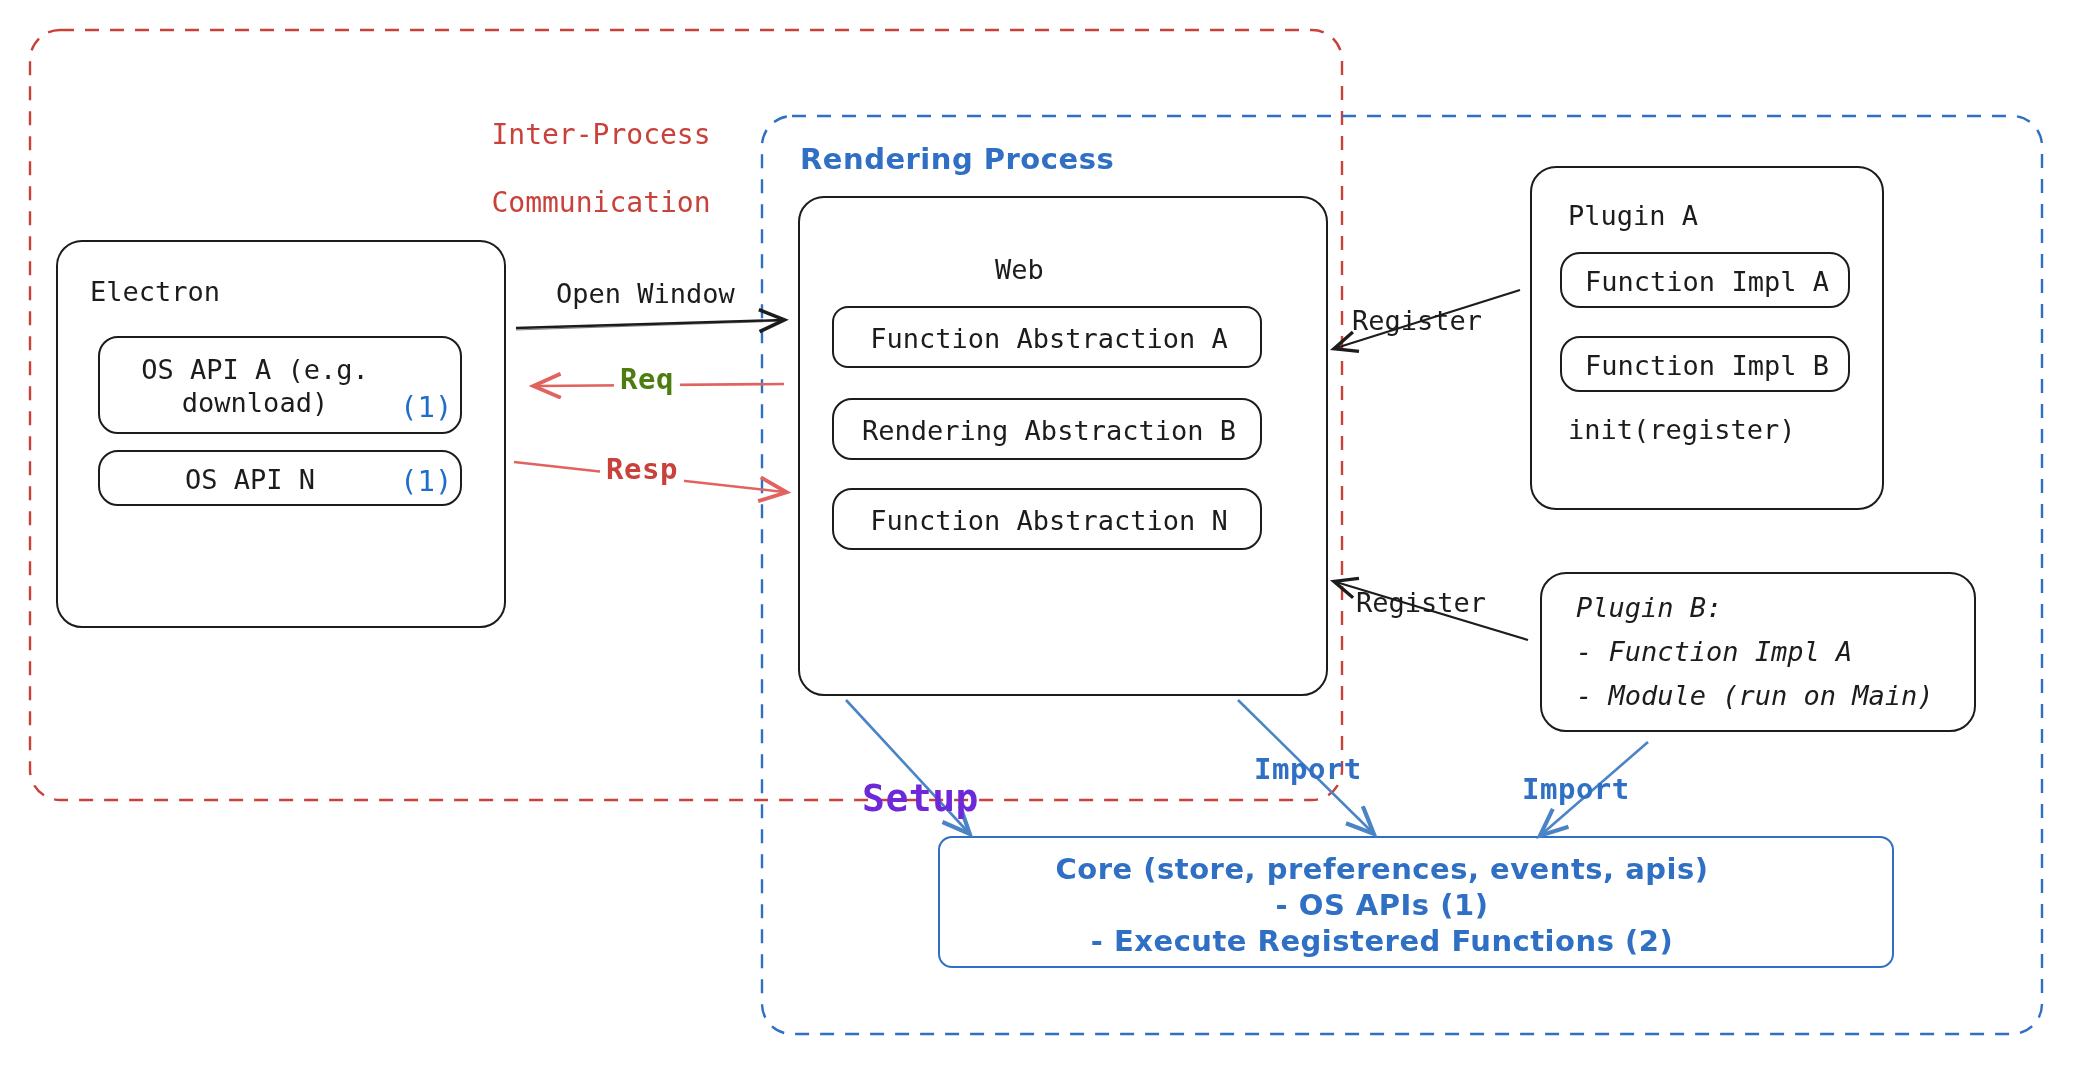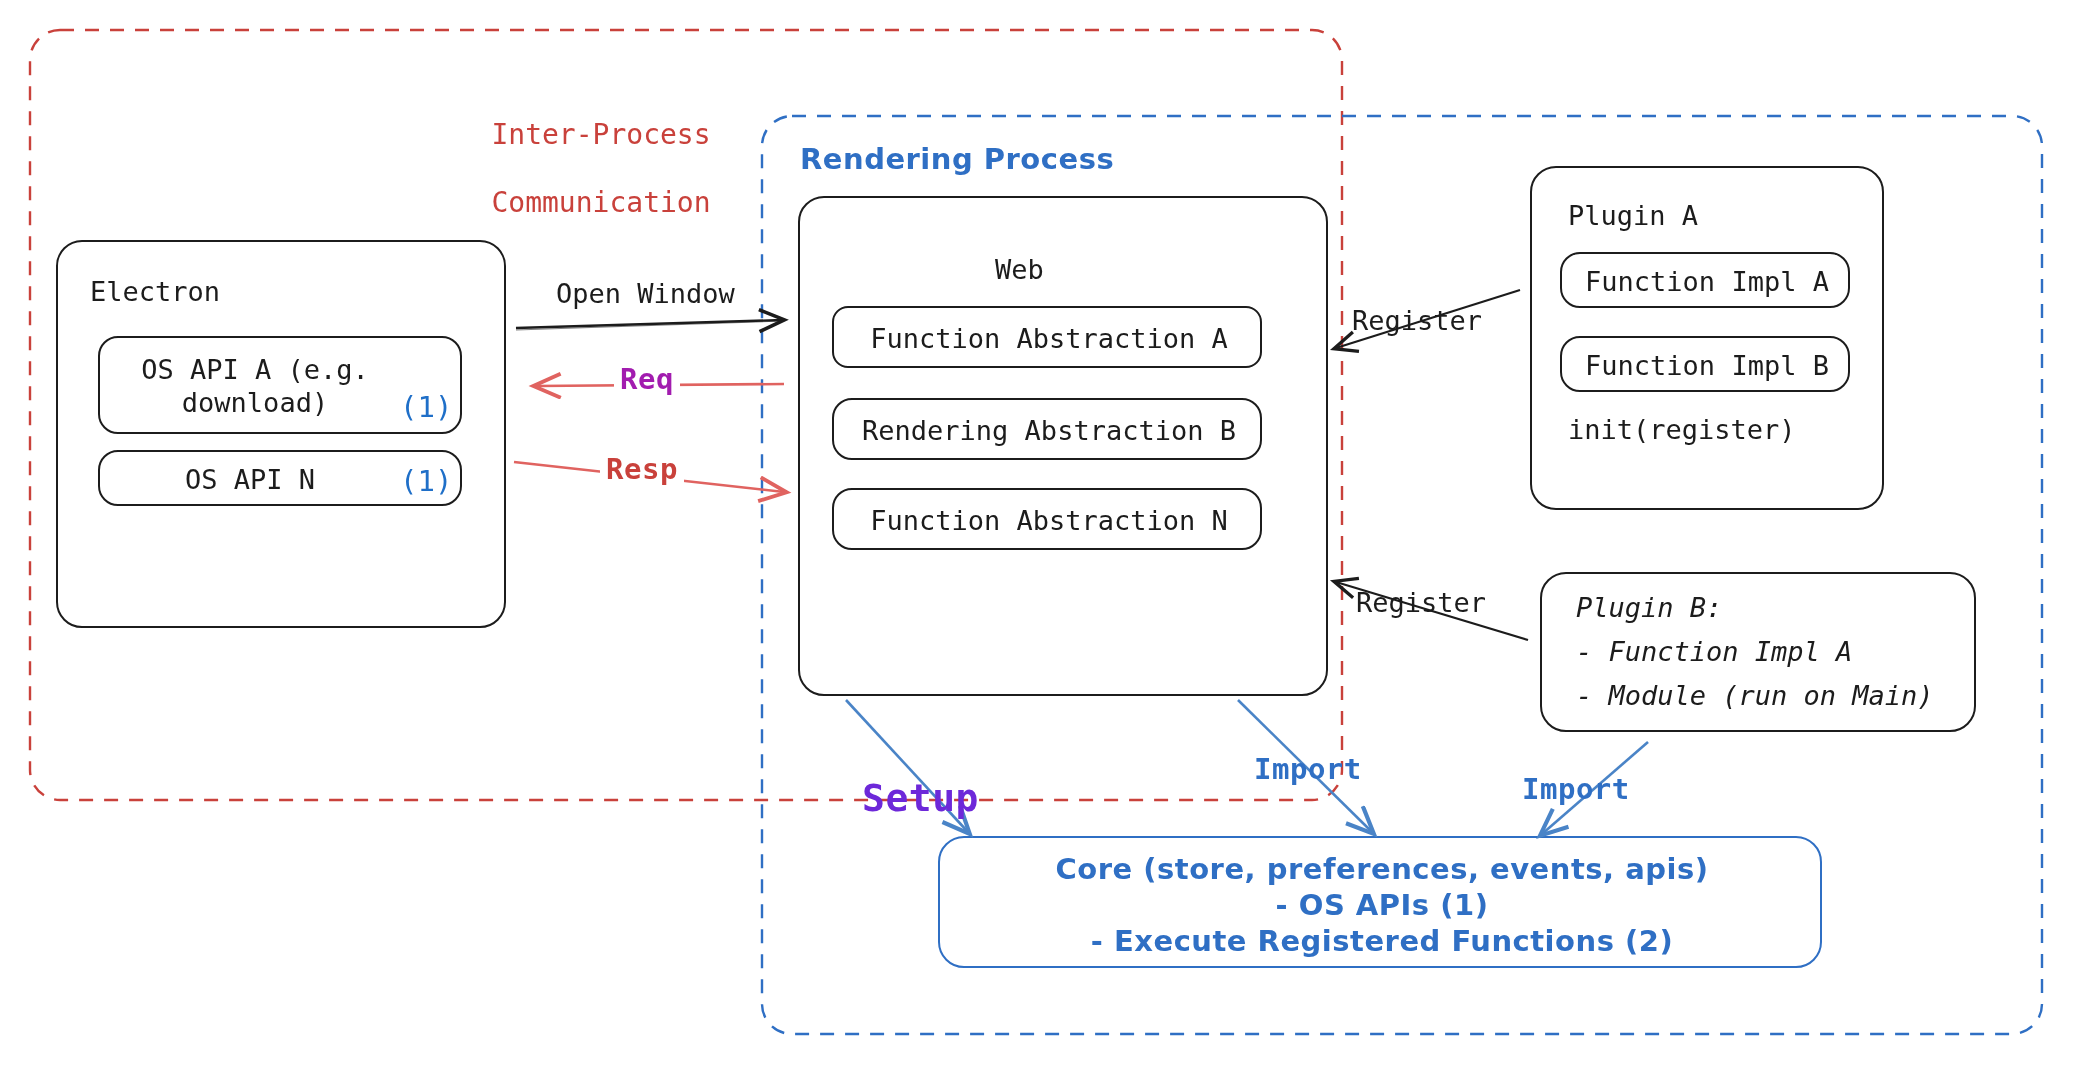--- a/index.html
+++ b/index.html
@@ -124,22 +124,22 @@
 
     <div class="lbl body-mono" style="left:36px;top:246px;">init(register)</div>
   </div>
 
   <div class="node box" style="left:1540px;top:572px;width:436px;height:160px;font-style:italic;">
     <div class="lbl body-mono" style="left:34px;top:18px;">Plugin B:</div>
     <div class="lbl body-mono" style="left:34px;top:62px;">- Function Impl A</div>
     <div class="lbl body-mono" style="left:34px;top:106px;">- Module (run on Main)</div>
   </div>
 
-  <div class="node" style="left:938px;top:836px;width:884px;height:132px;
-              border:2.4px solid #2f6fc4;border-radius:26px;background:#ffffff;">
+  <div class="node" style="left:938px;top:836px;width:956px;height:132px;
+              border:2.4px solid #2f6fc4;border-radius:14px;background:#ffffff;">
     <div class="lbl blue cond" style="left:0;top:14px;width:884px;text-align:center;font-size:29px;">Core (store, preferences, events, apis)</div>
     <div class="lbl blue cond" style="left:0;top:50px;width:884px;text-align:center;font-size:29px;">- OS APIs (1)</div>
     <div class="lbl blue cond" style="left:0;top:86px;width:884px;text-align:center;font-size:29px;">- Execute Registered Functions (2)</div>
   </div>
 
   <svg class="layer" viewBox="0 0 2074 1066">
     <defs>
       <marker id="ah-black" markerWidth="13" markerHeight="13" refX="10" refY="5.2" orient="auto" markerUnits="strokeWidth">
         <path d="M0.5,0.6 L11,5.2 L0.5,9.8" fill="none" stroke="#1c1c1c" stroke-width="1.5"></path>
       </marker>
@@ -180,21 +180,21 @@
       <path d="M1238,700 L1372,832" fill="none" stroke="#4a84c7" stroke-width="2.6" marker-end="url(#ah-blue)"></path>
     </g>
 
     <g>
       <path d="M1648,742 L1542,834" fill="none" stroke="#4a84c7" stroke-width="2.6" marker-end="url(#ah-blue)"></path>
     </g>
   </svg>
 
   <div class="arrow-label" style="left:556px;top:278px;font-size:27px;color:#1c1c1c;">Open Window</div>
 
-  <div class="arrow-label cond" style="left:614px;top:362px;font-size:29px;color:#a21caf;background:#ffffff;padding:0 6px;">Req</div>
+  <div class="arrow-label cond" style="left:614px;top:362px;font-size:29px;color:#4d7c0f;background:#ffffff;padding:0 6px;">Req</div>
 
   <div class="arrow-label cond" style="left:600px;top:452px;font-size:29px;color:#c9413b;background:#ffffff;padding:0 6px;">Resp</div>
 
   <div class="arrow-label" style="left:1352px;top:305px;font-size:27px;color:#1c1c1c;">Register</div>
 
   <div class="arrow-label" style="left:1356px;top:587px;font-size:27px;color:#1c1c1c;">Register</div>
 
   <div class="arrow-label cond" style="left:862px;top:776px;font-size:38px;color:#6d28d9;">Setup</div>
 
   <div class="arrow-label cond" style="left:1254px;top:752px;font-size:29px;color:#2f6fc4;">Import</div>

